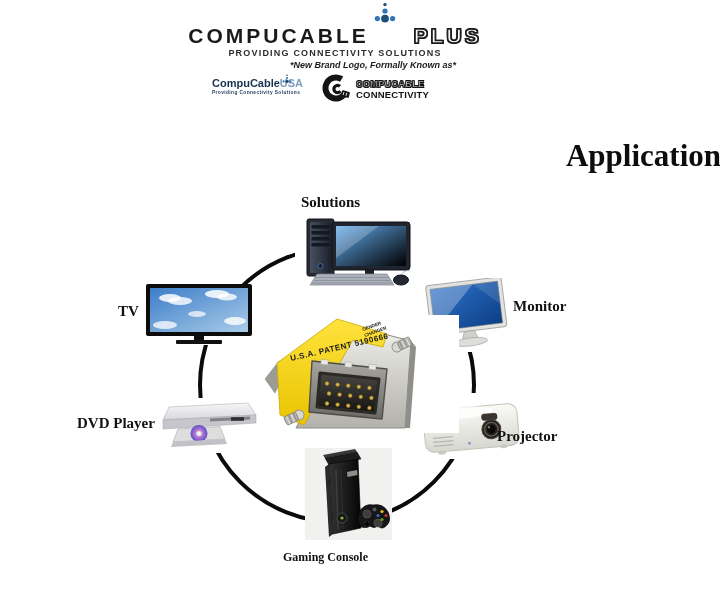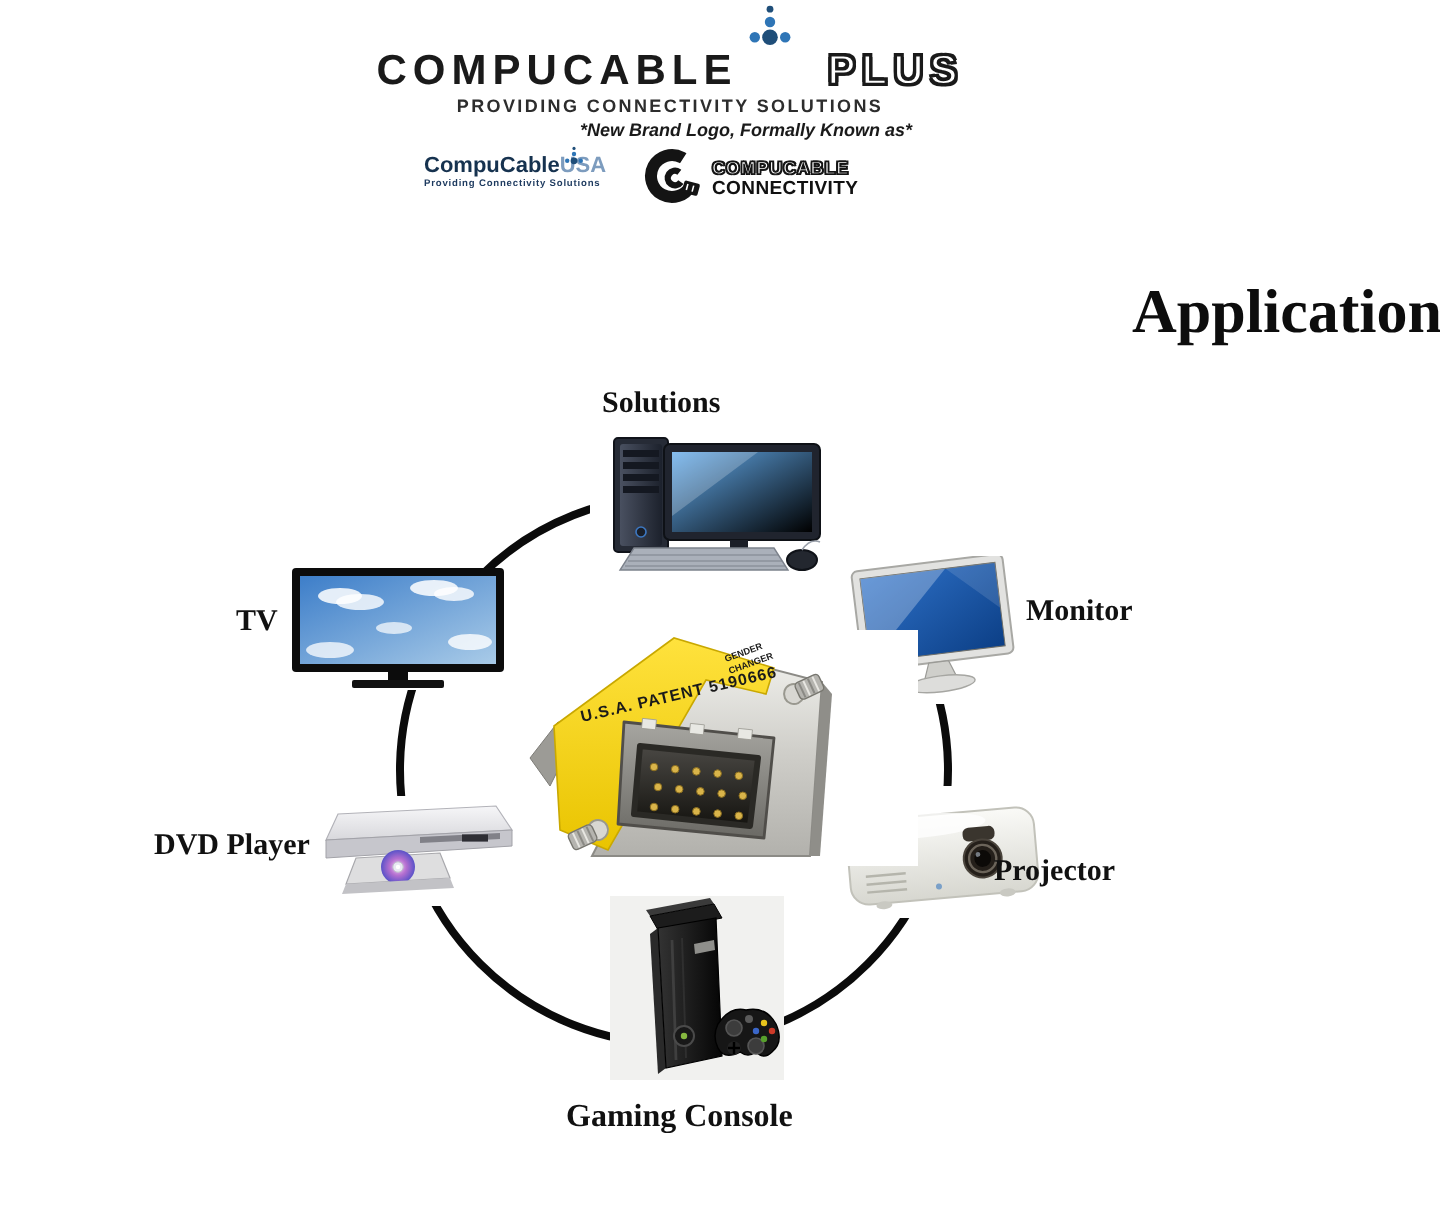--- a/index.html
+++ b/index.html
@@ -84,21 +84,21 @@
   <div class="corp-l2">CONNECTIVITY</div>
 </div>
 
 <div class="abs page-title">Application</div>
 
 <div class="abs ring"></div>
 
 <div class="abs dev-label" style="left:301px;top:194px;">Solutions</div>
 <div class="abs dev-label" style="left:513px;top:298px;">Monitor</div>
 <div class="abs dev-label" style="left:497px;top:428px;text-align:center;">Projector</div>
-<div class="abs dev-label" style="left:283px;top:550px;font-size:16px;">Gaming Console</div>
+<div class="abs dev-label" style="left:283px;top:550px;font-size:12px;">Gaming Console</div>
 <div class="abs dev-label" style="left:77px;top:415px;">DVD Player</div>
 <div class="abs dev-label" style="left:118px;top:303px;text-align:right;">TV</div>
 
 <div class="abs dev-box" style="left:295px;top:217px;width:137px;height:70px;">
   <svg width="137" height="70" viewBox="0 0 137 70">
     <defs>
       <linearGradient id="cg-tower" x1="0" y1="0" x2="1" y2="0">
         <stop offset="0" stop-color="#495060"></stop>
           <stop offset="1" stop-color="#1c212c"></stop>
       </linearGradient>

